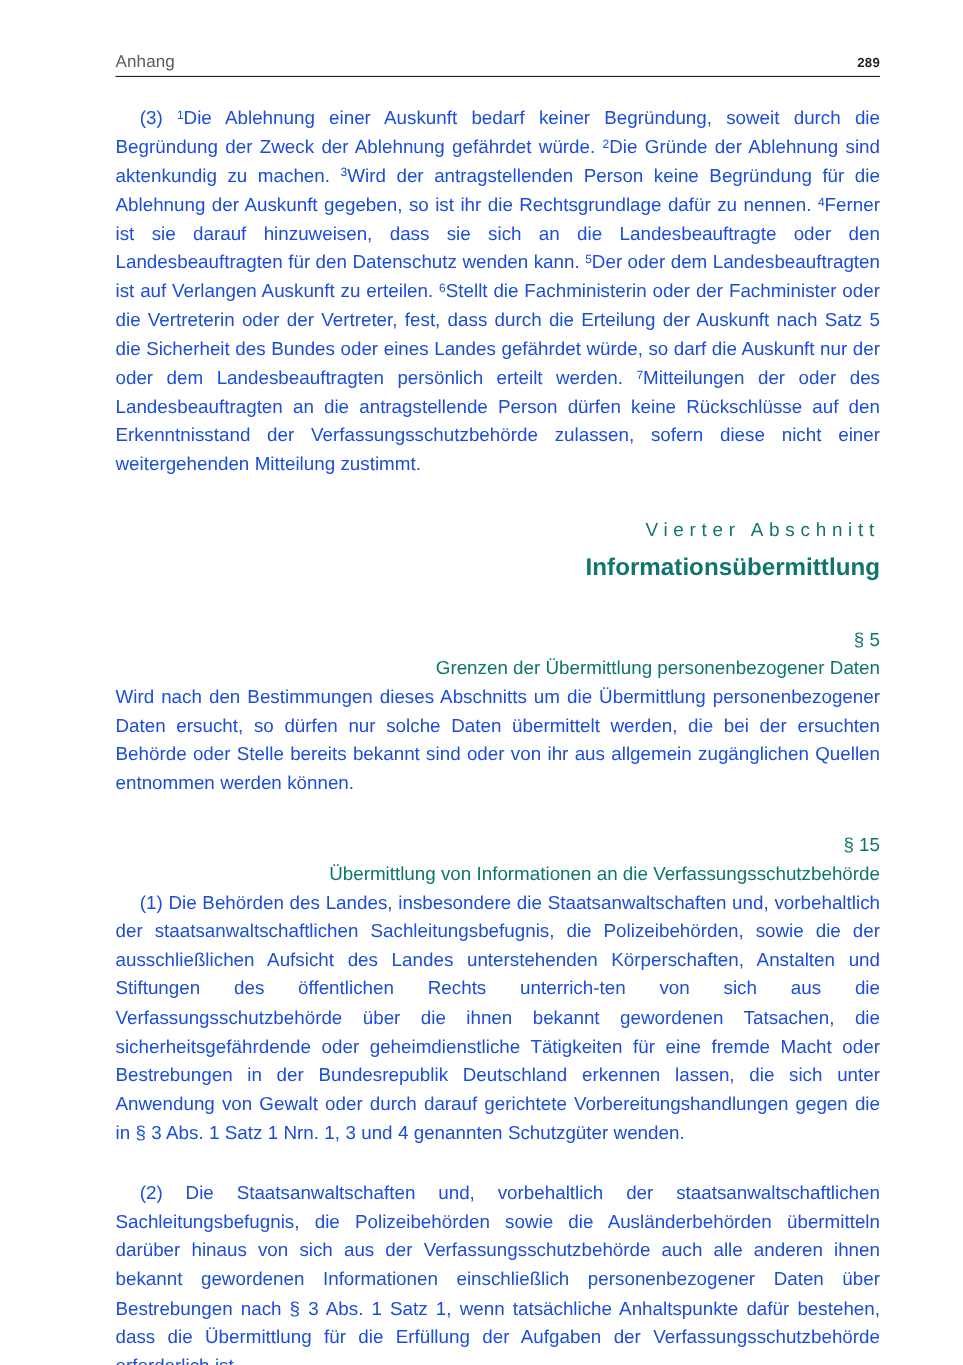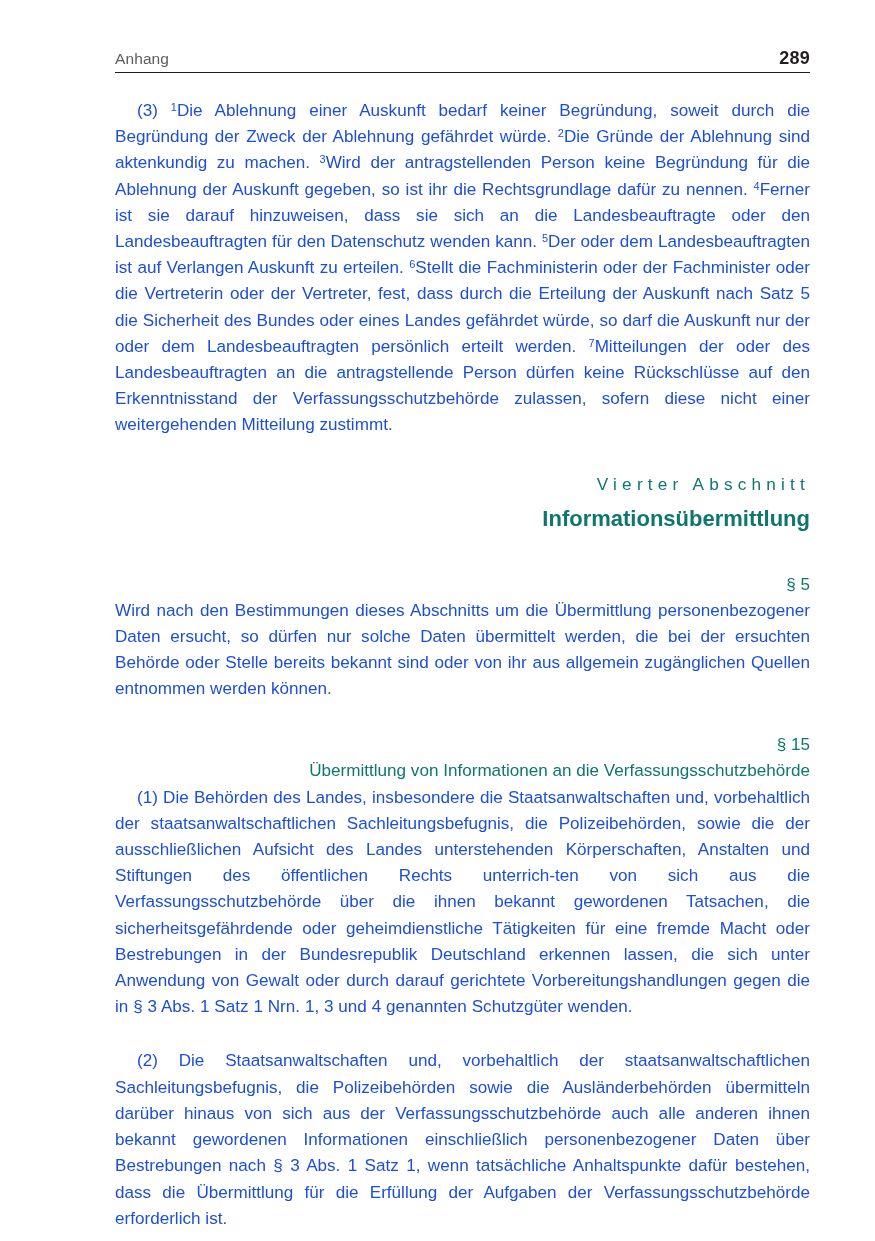--- a/index.html
+++ b/index.html
@@ -11,21 +11,20 @@
     font-family: "Liberation Sans", sans-serif;
     -webkit-font-smoothing: antialiased;
   }
   .page {
     position: relative;
     width: 805px;
     height: 1241px;
     background: #ffffff;
     overflow: hidden;
     box-sizing: border-box;
-    margin-left: 10px;
   }
   .content {
     position: absolute;
     left: 105px;
     top: 48px;
     width: 695px;
   }
 
   
   .runhead {
@@ -36,21 +35,21 @@
     padding-bottom: 3px;
     border-bottom: 1.6px solid #231f20;
   }
   .runhead-title {
     color: #5d5d5f;
     font-size: 15.5px;
     letter-spacing: 0.1px;
   }
   .runhead-page {
     color: #231f20;
-    font-size: 18px;
+    font-size: 12px;
     font-weight: 600;
     letter-spacing: 0.2px;
   }
 
   
   .para {
     font-size: 17.1px;
     line-height: 26.2px;
     color: #1d4ed8;
     text-align: justify;
@@ -139,20 +138,21 @@
     <p class="para"><span class="lead-indent"></span><span>(3)</span> <sup class="sn">1</sup><span>Die Ablehnung einer Auskunft bedarf keiner Begründung, soweit durch die Begründung der Zweck der Ablehnung gefährdet würde.</span> <sup class="sn">2</sup><span>Die Gründe der Ablehnung sind aktenkundig zu machen.</span> <sup class="sn">3</sup><span>Wird der antragstellenden Person keine Begründung für die Ablehnung der Auskunft gegeben, so ist ihr die Rechtsgrundlage dafür zu nennen.</span> <sup class="sn">4</sup><span>Ferner ist sie darauf hinzuweisen, dass sie sich an die Landesbeauftragte oder den Landesbeauftragten für den Datenschutz wenden kann.</span> <sup class="sn">5</sup><span>Der oder dem Landesbeauftragten ist auf Verlangen Auskunft zu erteilen.</span> <sup class="sn">6</sup><span>Stellt die Fachministerin oder der Fachminister oder die Vertreterin oder der Vertreter, fest, dass durch die Erteilung der Auskunft nach Satz 5 die Sicherheit des Bundes oder eines Landes gefährdet würde, so darf die Auskunft nur der oder dem Landesbeauftragten persönlich erteilt werden.</span> <sup class="sn">7</sup><span>Mitteilungen der oder des Landesbeauftragten an die antragstellende Person dürfen keine Rückschlüsse auf den Erkenntnisstand der Verfassungsschutzbehörde zulassen, sofern diese nicht einer weitergehenden Mitteilung zustimmt.</span></p>
 
     <div class="gap-before-abschnitt"></div>
 
     <div class="center abschnitt-label">Vierter Abschnitt</div>
     <div class="center abschnitt-title">Informationsübermittlung</div>
 
     <div class="gap-after-abschnitt-title"></div>
 
     <div class="center par-number">§ 5</div>
+    <div class="center par-title">Grenzen der Übermittlung personenbezogener Daten</div>
     <p class="para">Wird nach den Bestimmungen dieses Abschnitts um die Übermittlung personenbezogener Daten ersucht, so dürfen nur solche Daten übermittelt werden, die bei der ersuchten Behörde oder Stelle bereits bekannt sind oder von ihr aus allgemein zugänglichen Quellen entnommen werden können.</p>
 
     <div class="gap-after-p14"></div>
 
     <div class="center par-number">§ 15</div>
     <div class="center par-title">Übermittlung von Informationen an die Verfassungsschutzbehörde</div>
 
     <p class="para"><span class="lead-indent"></span><span>(1)</span> <span>Die Behörden des Landes, insbesondere die Staatsanwaltschaften und, vorbehaltlich der staatsanwaltschaftlichen Sachleitungsbefugnis, die Polizeibehörden, sowie die der ausschließlichen Aufsicht des Landes unterstehenden Körperschaften, Anstalten und Stiftungen des öffentlichen Rechts unterrich-ten von sich aus die Verfassungsschutzbehörde über die ihnen bekannt gewordenen Tatsachen, die sicherheitsgefährdende oder geheimdienstliche Tätigkeiten für eine fremde Macht oder Bestrebungen in der Bundesrepublik Deutschland erkennen lassen, die sich unter Anwendung von Gewalt oder durch darauf gerichtete Vorbereitungshandlungen gegen die in § 3 Abs. 1 Satz 1 Nrn. 1, 3 und 4 genannten Schutzgüter wenden.</span></p>
 
     <div class="gap-after-abs1"></div>

